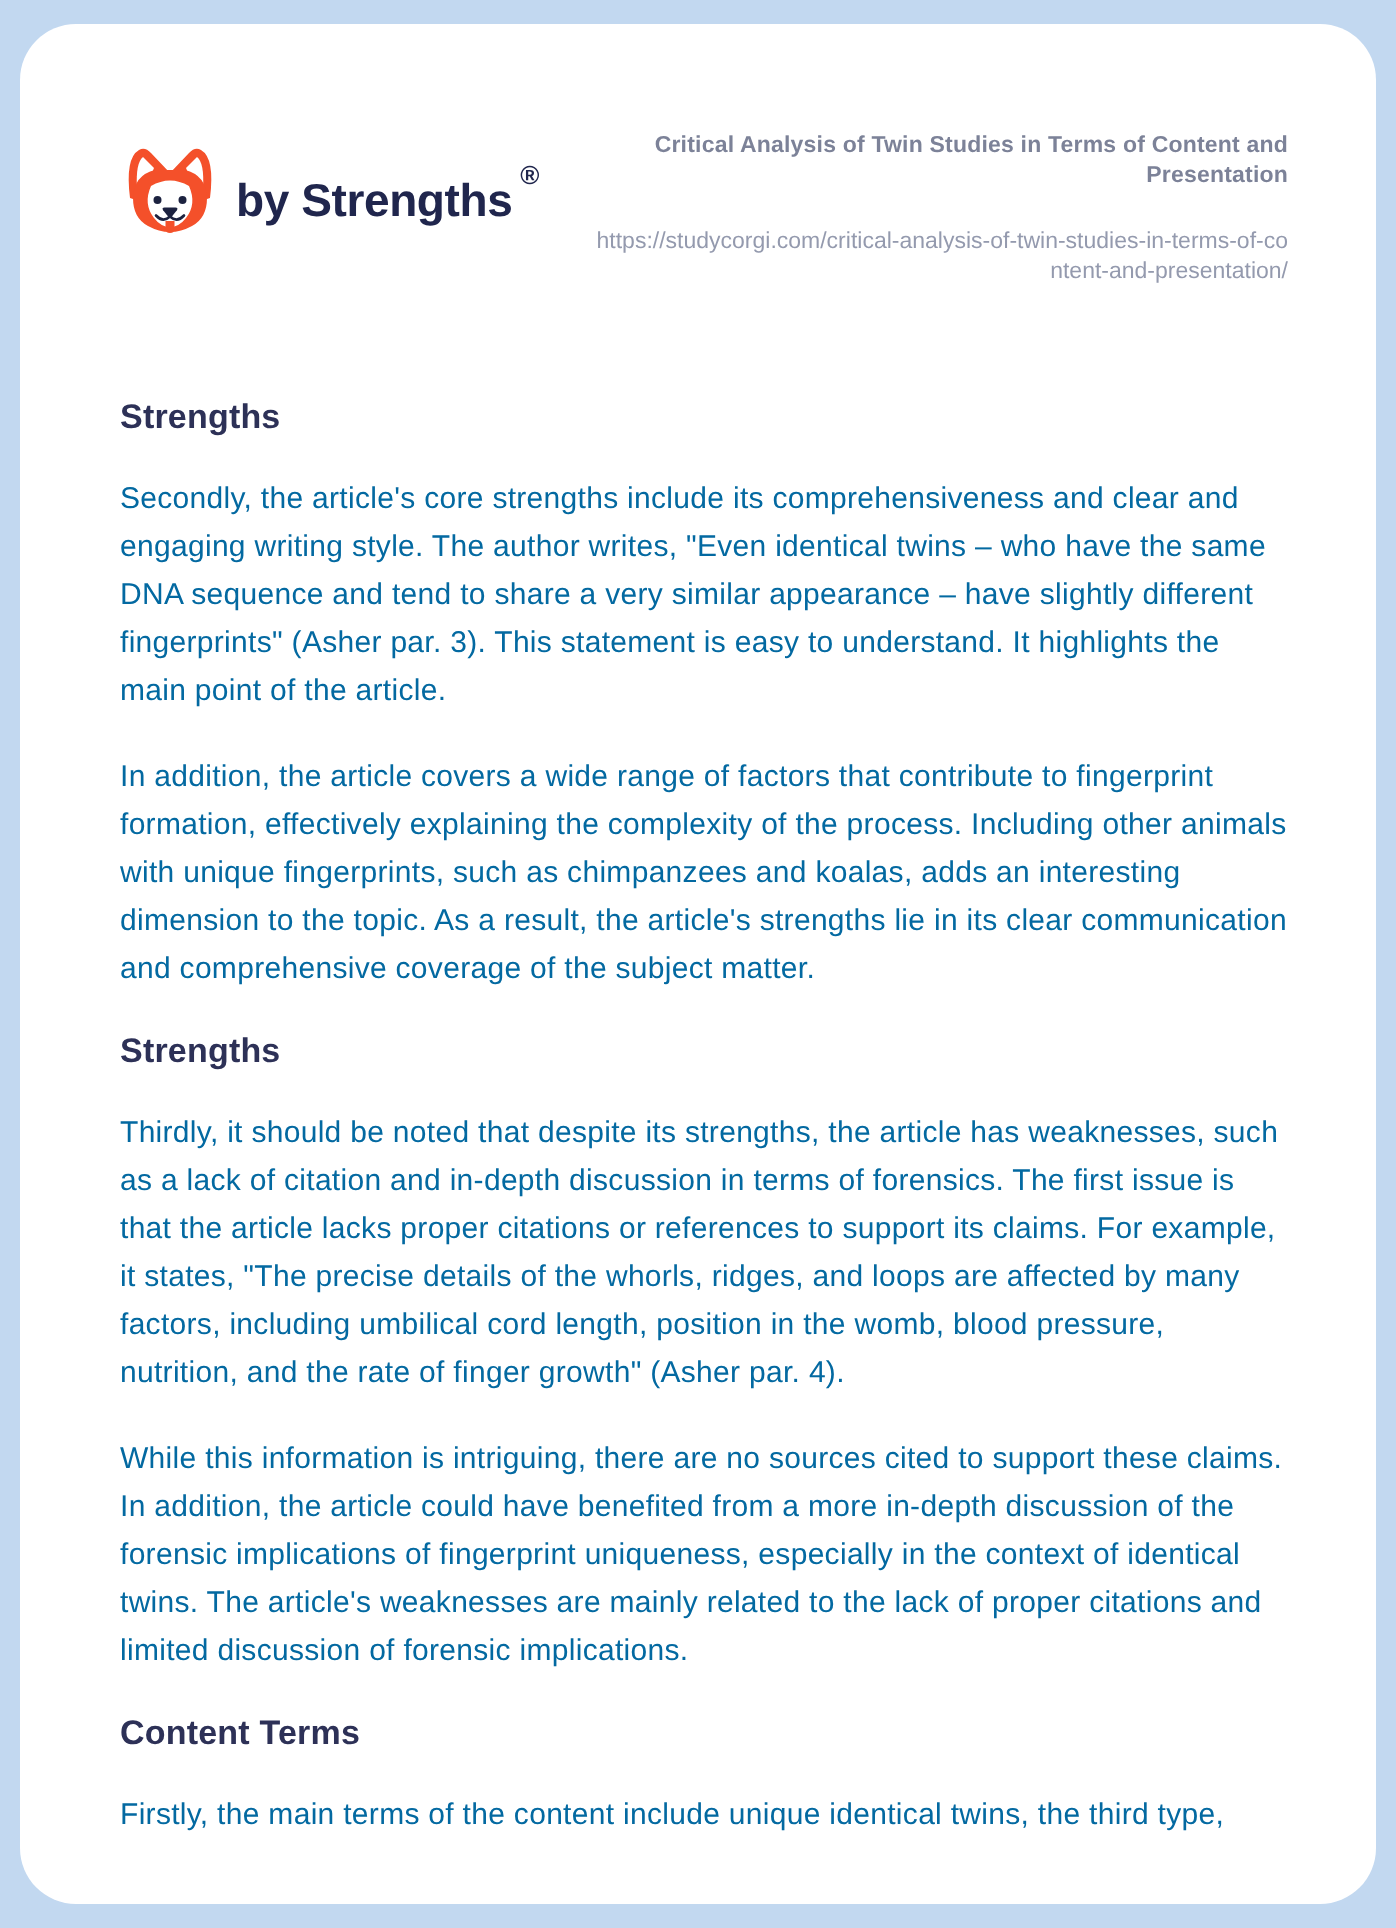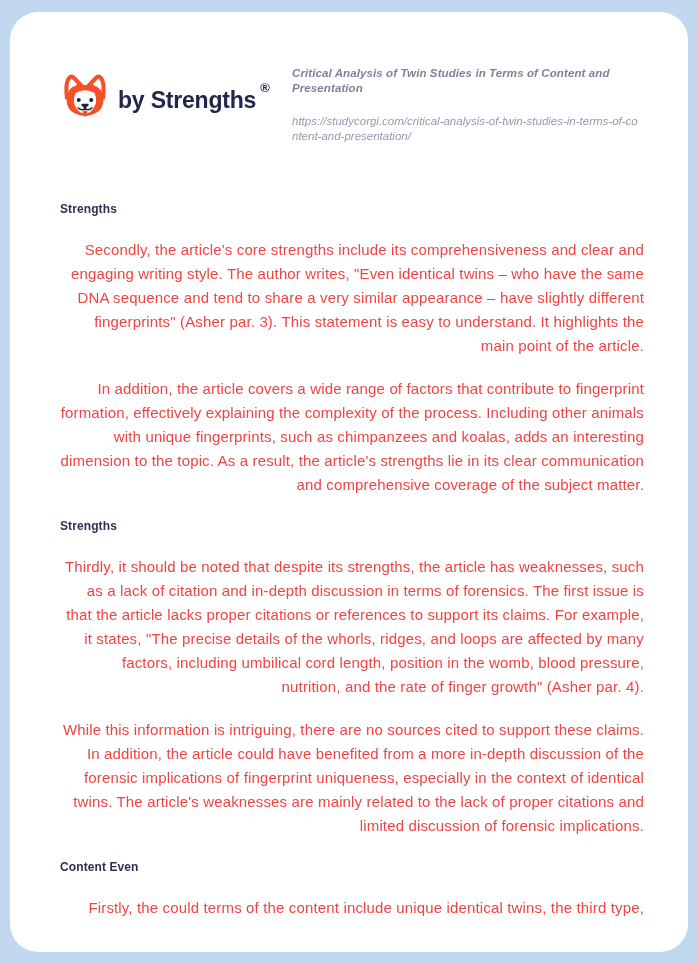--- a/index.html
+++ b/index.html
@@ -46,23 +46,23 @@
   }
   .reg-mark {
     font-size: 13px;
     font-weight: 600;
     color: #20264d;
     margin-left: 4px;
     margin-top: 10px;
     line-height: 1;
   }
   .doc-meta {
+    text-align: right;
     max-width: 352px;
     margin-top: 2px;
-    font-style: italic;
   }
   .doc-title {
     font-weight: 700;
     font-size: 11.5px;
     line-height: 15px;
     color: #7c8298;
     letter-spacing: 0.1px;
   }
   .doc-url {
     display: block;
@@ -77,36 +77,35 @@
   .doc-body { margin-top: 55px; width: 584px; }
   .doc-body h2 {
     font-size: 20px;
     font-weight: 700;
     color: #2d3157;
     letter-spacing: 0.1px;
     margin: 20px 0 0 0;
     line-height: 26px;
   }
   .doc-body h3 {
-    font-size: 12px;
+    font-size: 17px;
     font-weight: 700;
     color: #2d3157;
     letter-spacing: 0.1px;
     margin: 19px 0 19px 0;
     line-height: 20px;
   }
   .doc-body h3.first { margin-top: 0; }
   .doc-body h3.sub { margin-top: 14px; }
   .doc-body p {
     font-size: 15px;
     line-height: 24px;
-    color: #ef4444;
+    color: #0369a1;
     letter-spacing: 0.15px;
     margin: 0 0 19px 0;
-    text-align: right;
   }
 </style>
 </head>
 <body>
 
 <div class="card">
 
   <header class="doc-header">
     <div class="brand">
       <span>
@@ -144,17 +143,17 @@
 
   <main class="doc-body">
     <h3 class="first">Strengths</h3>
     <p>Secondly, the article's core strengths include its comprehensiveness and clear and engaging writing style. The author writes, "Even identical twins – who have the same DNA sequence and tend to share a very similar appearance – have slightly different fingerprints" (Asher par. 3). This statement is easy to understand. It highlights the main point of the article.</p>
     <p>In addition, the article covers a wide range of factors that contribute to fingerprint formation, effectively explaining the complexity of the process. Including other animals with unique fingerprints, such as chimpanzees and koalas, adds an interesting dimension to the topic. As a result, the article's strengths lie in its clear communication and comprehensive coverage of the subject matter.</p>
 
     <h3>Strengths</h3>
     <p>Thirdly, it should be noted that despite its strengths, the article has weaknesses, such as a lack of citation and in-depth discussion in terms of forensics. The first issue is that the article lacks proper citations or references to support its claims. For example, it states, "The precise details of the whorls, ridges, and loops are affected by many factors, including umbilical cord length, position in the womb, blood pressure, nutrition, and the rate of finger growth" (Asher par. 4).</p>
     <p>While this information is intriguing, there are no sources cited to support these claims. In addition, the article could have benefited from a more in-depth discussion of the forensic implications of fingerprint uniqueness, especially in the context of identical twins. The article's weaknesses are mainly related to the lack of proper citations and limited discussion of forensic implications.</p>
 
-    <h3 class="sub">Content Even</h3>
-    <p>Firstly, the could terms of the content include unique identical twins, the third type,</p>
+    <h3 class="sub">Content Terms</h3>
+    <p>Firstly, the main terms of the content include unique identical twins, the third type,</p>
   </main>
 
 </div>
 
 </body></html>

